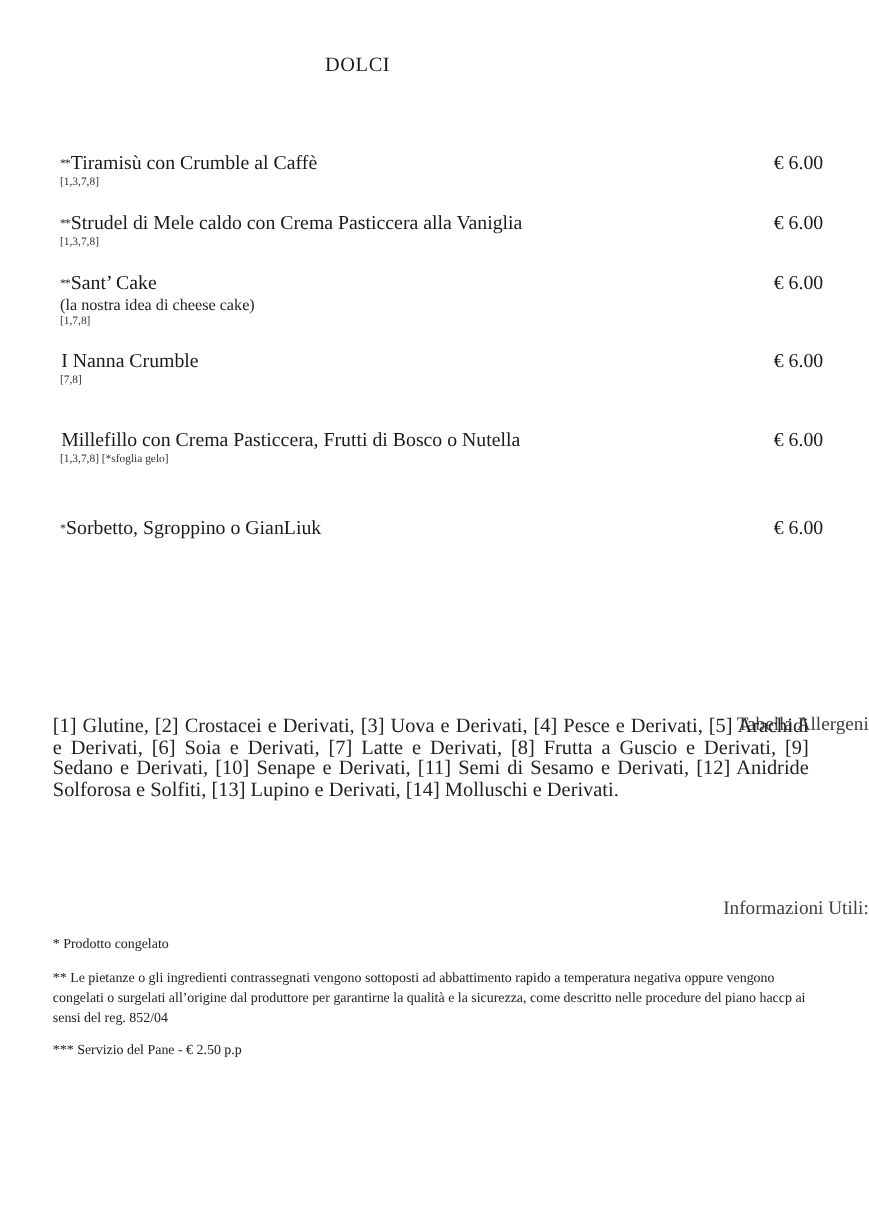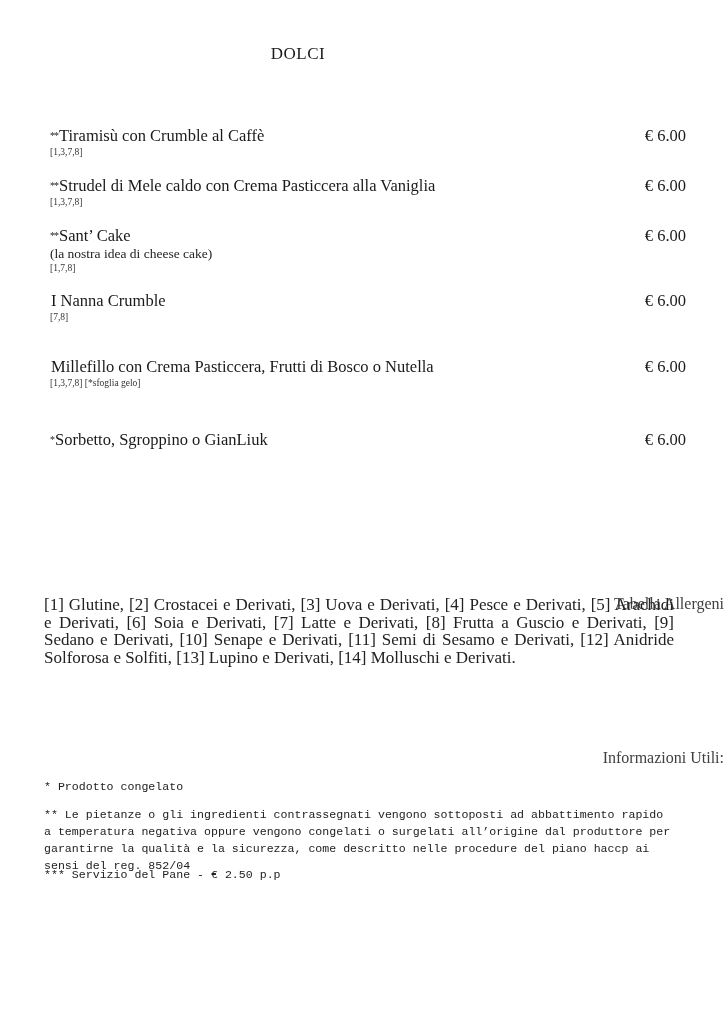--- a/index.html
+++ b/index.html
@@ -84,21 +84,21 @@
       font-family: "Liberation Serif", serif;
       font-size: 17px;
       line-height: 17.5px;
       color: #222;
       text-align: justify;
     }
     .info-line {
       position: absolute;
       left: 44px;
       width: 632px;
-      font-family: Liberation Mono, monospace;
+      font-family: Liberation Serif, serif;
       font-size: 11.6px;
       line-height: 17px;
       color: #222;
     }
   </style>
 </head>
 <body>
 
 <div class="page-title">DOLCI</div>
 

